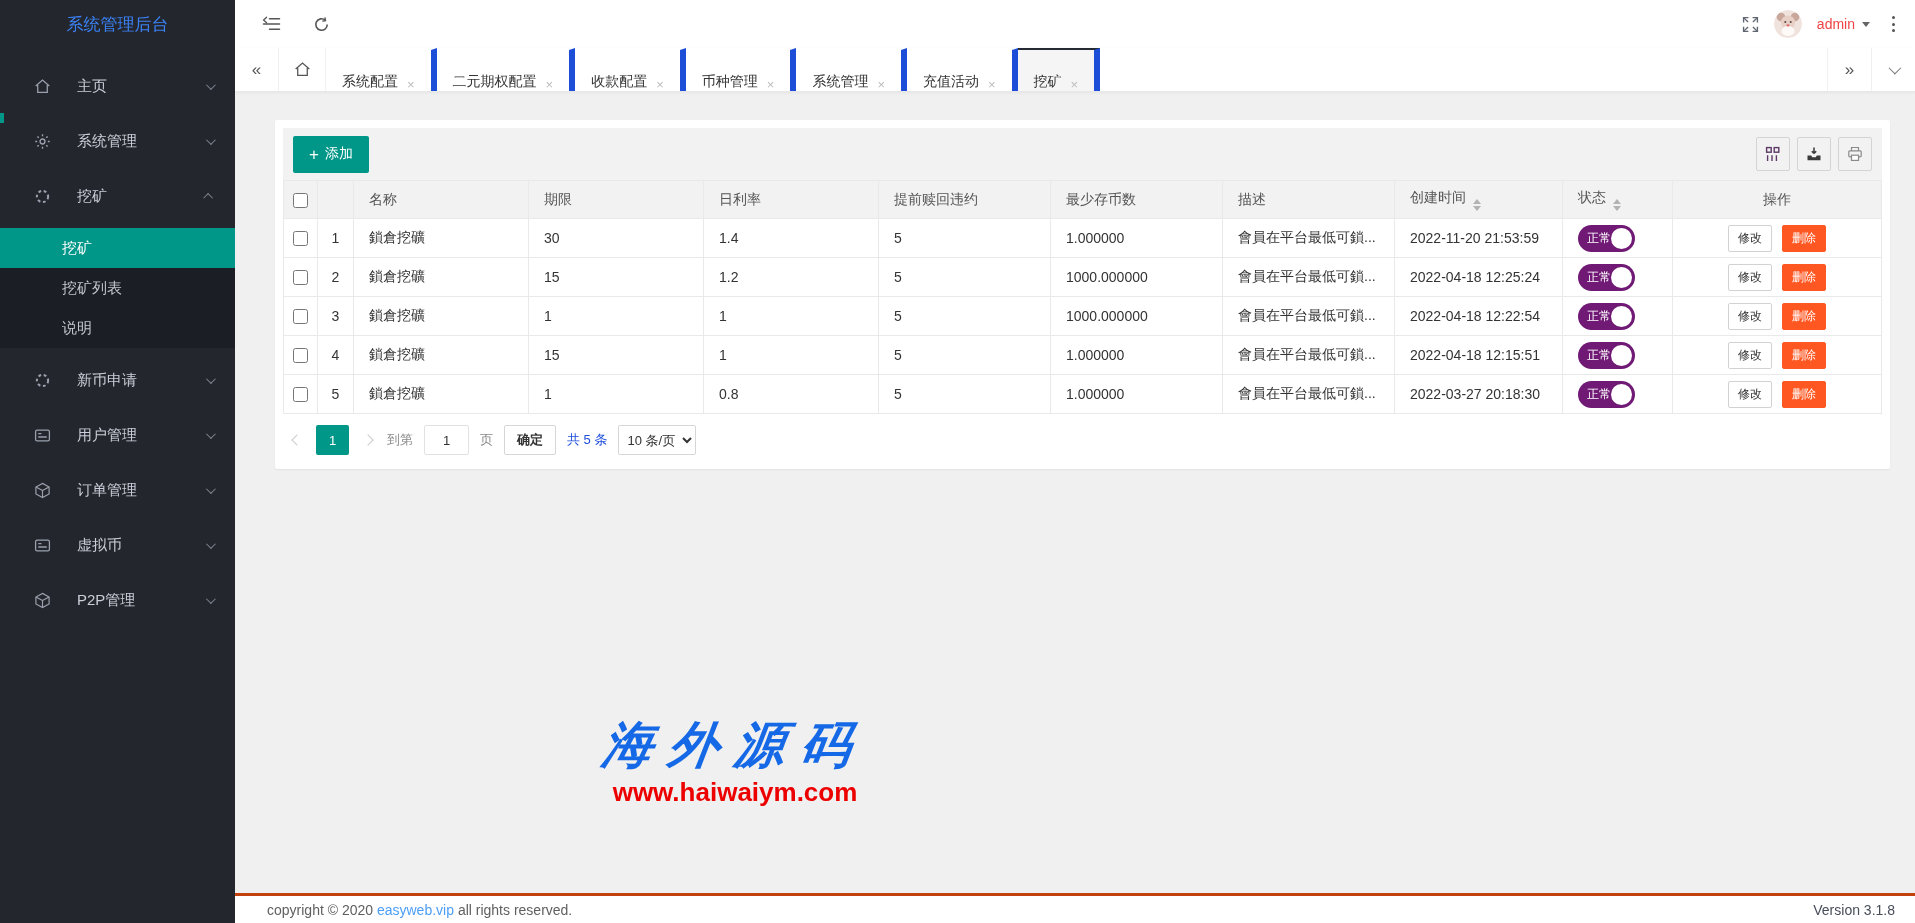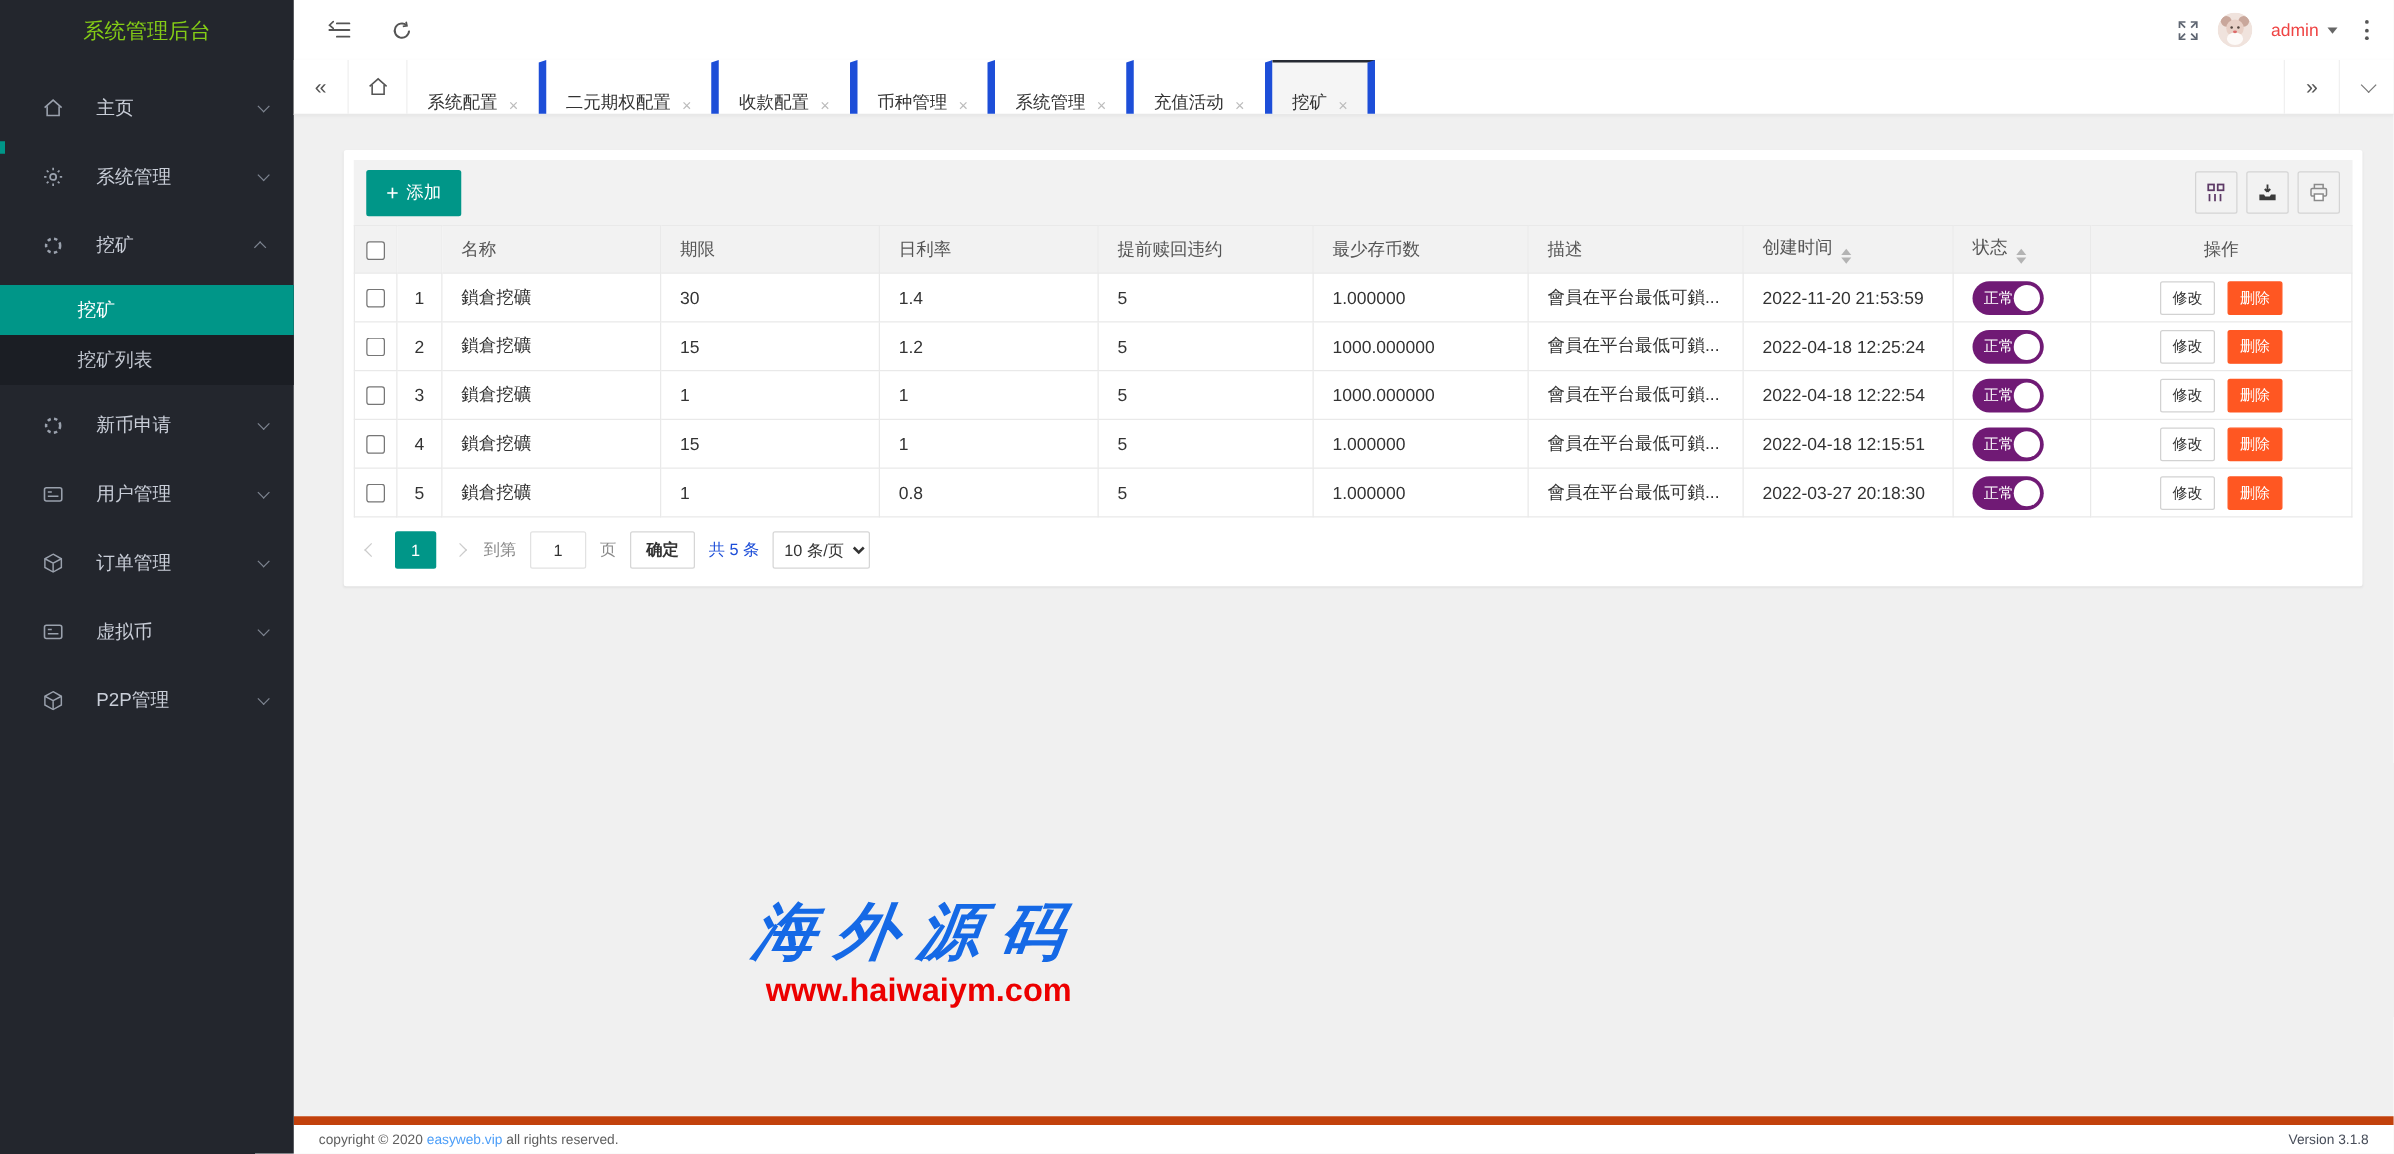--- a/index.html
+++ b/index.html
@@ -2,21 +2,21 @@
 <html><head>
 <meta charset="utf-8">
 <style>
 *{margin:0;padding:0;box-sizing:border-box;}
 html,body{width:1915px;height:923px;overflow:hidden;background:#fff;
   font-family:"Liberation Sans","DejaVu Sans",sans-serif;}
 .app{display:flex;width:1915px;height:923px;}
 
 
 .sidebar{width:235px;flex-shrink:0;background:#23262d;color:#c9ced8;position:relative;}
-.side-title{height:50px;line-height:50px;text-align:center;color:#84cc16;font-size:17px;}
+.side-title{height:50px;line-height:50px;text-align:center;color:#3b82f6;font-size:17px;}
 .side-indicator{position:absolute;left:0;top:113px;width:4px;height:10px;background:#009688;}
 .side-nav{margin-top:13px;}
 .menu-item{height:46px;display:flex;align-items:center;padding:0 22px 0 33px;font-size:15px;
   cursor:pointer;margin-bottom:9px;gap:10px;}
 .mi-icon{width:18px;height:18px;margin-right:16px;color:#9aa1ad;display:flex;align-items:center;justify-content:center;}
 .mi-icon svg{display:block;}
 .mi-label{flex:1;}
 .chev{display:inline-block;width:7px;height:7px;border-right:1.6px solid #7e8591;border-bottom:1.6px solid #7e8591;}
 .chev.down{transform:rotate(45deg) translateY(-2px);}
 .chev.up{transform:rotate(-135deg) translateY(-2px);}
@@ -98,22 +98,22 @@
   font-size:13px;color:#333;font-weight:600;cursor:pointer;font-family:inherit;}
 .pg-total{color:#1d4ed8;}
 .pg-select{height:30px;border:1px solid #d6d6d6;border-radius:2px;font-size:13px;color:#333;
   background:#fff;padding:0 4px;font-family:inherit;cursor:pointer;}
 
 .watermark{position:absolute;left:250px;top:620px;width:500px;text-align:center;pointer-events:none;}
 .wm1{font-family:"DejaVu Serif","Liberation Serif",serif;font-style:italic;font-weight:bold;
   font-size:50px;color:#1569e6;letter-spacing:16px;transform:skewX(-8deg);}
 .wm2{font-size:26px;font-weight:bold;color:#ec0000;margin-top:-2px;}
 
-footer{height:30px;background:#fff;border-top:7px solid #c2410c;display:flex;align-items:center;
-  justify-content:space-between;padding:0 20px 0 20px;font-size:11px;color:#5f5f5f;}
+footer{height:30px;background:#fff;border-top:3px solid #c2410c;display:flex;align-items:center;
+  justify-content:space-between;padding:0 20px 0 32px;font-size:14px;color:#5f5f5f;}
 .foot-left a{color:#4c9ef8;text-decoration:none;cursor:pointer;}
 .foot-right{color:#474d59;}
 </style>
 </head>
 <body>
 
 <div class="app">
 
   <aside class="sidebar">
     <div class="side-title">系统管理后台</div>
@@ -147,20 +147,23 @@
           </span>
           <span class="mi-label">挖矿</span>
           <span class="chev up"></span>
         </div>
         <div class="submenu">
           <div class="submenu-item active">
             <span>挖矿</span>
           </div>
           <div class="submenu-item">
             <span>挖矿列表</span>
+          </div>
+          <div class="submenu-item">
+            <span>说明</span>
           </div>
         </div>
         <div class="menu-item">
           <span class="mi-icon">
             <svg width="17" height="17" viewBox="0 0 16 16" fill="none" stroke="currentColor" stroke-width="1.9">
               <circle cx="8" cy="8" r="5.3" stroke-dasharray="2.6 2.5"></circle>
             </svg>
           </span>
           <span class="mi-label">新币申请</span>
           <span class="chev down"></span>

